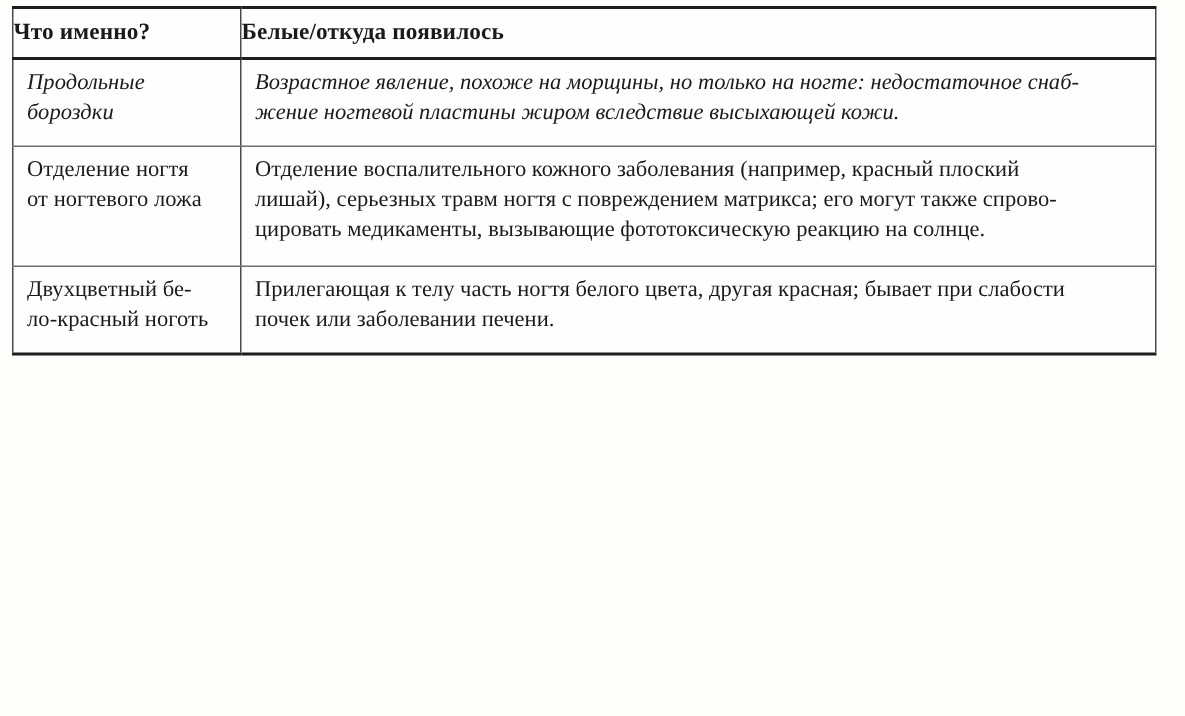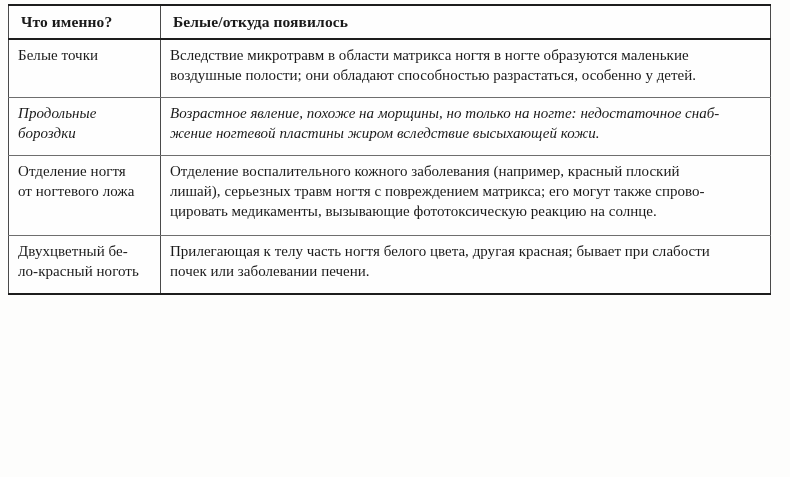--- a/index.html
+++ b/index.html
@@ -51,21 +51,21 @@
     border-top: 1px solid #6e6e6e;
     border-bottom: 1px solid #6e6e6e;
   }
 
   table.nail-table thead th {
     border-top: 2px solid #1d1d1d;
     border-bottom: 2px solid #1d1d1d;
     font-weight: bold;
     font-size: 15.5px;
     line-height: 1.25;
-    padding: 6px 8px 7px 12px;
+    padding: 6px 8px 7px 0;
     text-align: left;
     letter-spacing: 0.1px;
   }
 
   table.nail-table tbody td {
     font-size: 15px;
     line-height: 1.33;
     padding: 6px 8px 7px 9px;
   }
 
@@ -101,25 +101,20 @@
       <col class="col-what">
       <col class="col-why">
     </colgroup>
     <thead>
       <tr>
         <th>Что именно?</th>
         <th>Белые/откуда появилось</th>
       </tr>
     </thead>
     <tbody>
-      <tr data-row="0">
-        <td class="cell-what">Белые точки</td>
-        <td class="cell-why">Вследствие микротравм в области матрикса ногтя в ногте образуются маленькие
-воздушные полости; они обладают способностью разрастаться, особенно у детей.</td>
-      </tr>
       <tr data-row="2">
         <td class="cell-what">Продольные
 бороздки</td>
         <td class="cell-why">Возрастное явление, похоже на морщины, но только на ногте: недостаточное снаб-
 жение ногтевой пластины жиром вследствие высыхающей кожи.</td>
       </tr>
       <tr data-row="5">
         <td class="cell-what">Отделение ногтя
 от ногтевого ложа</td>
         <td class="cell-why">Отделение воспалительного кожного заболевания (например, красный плоский

